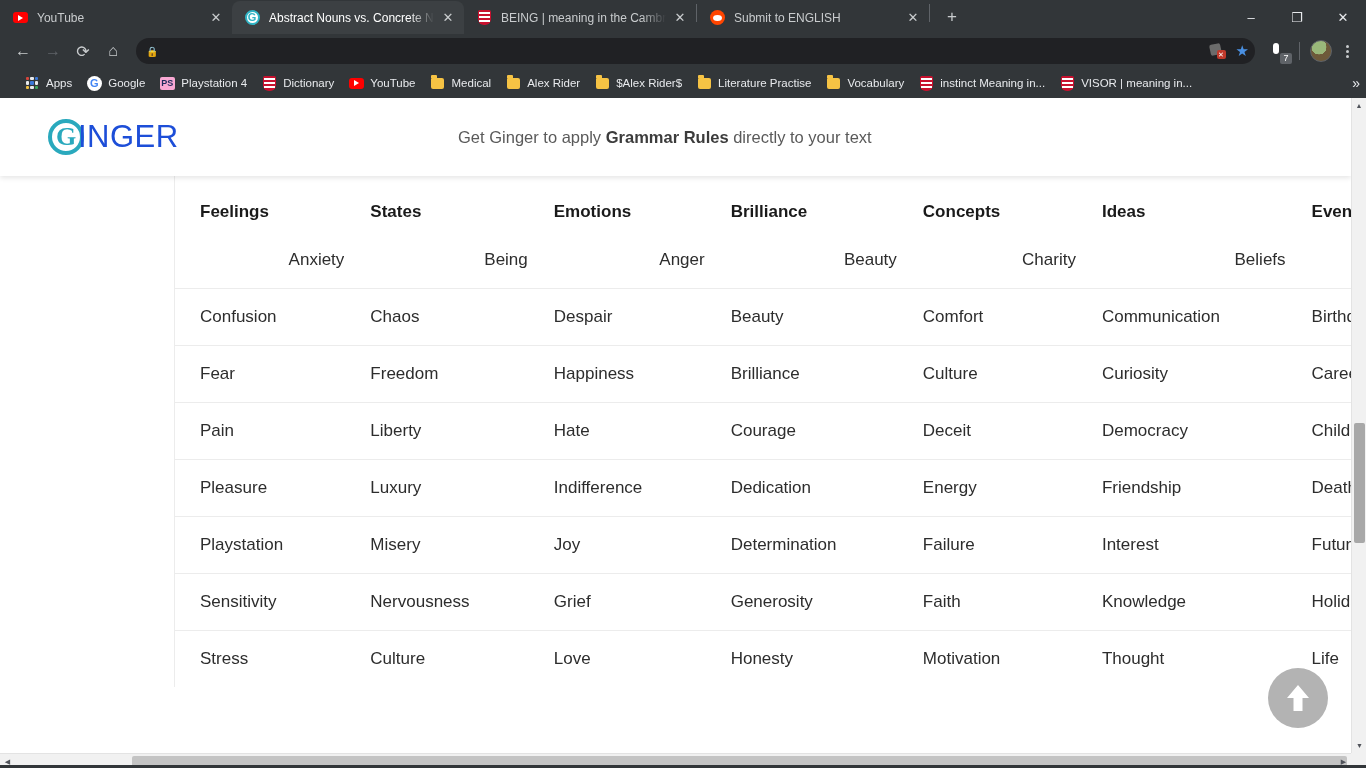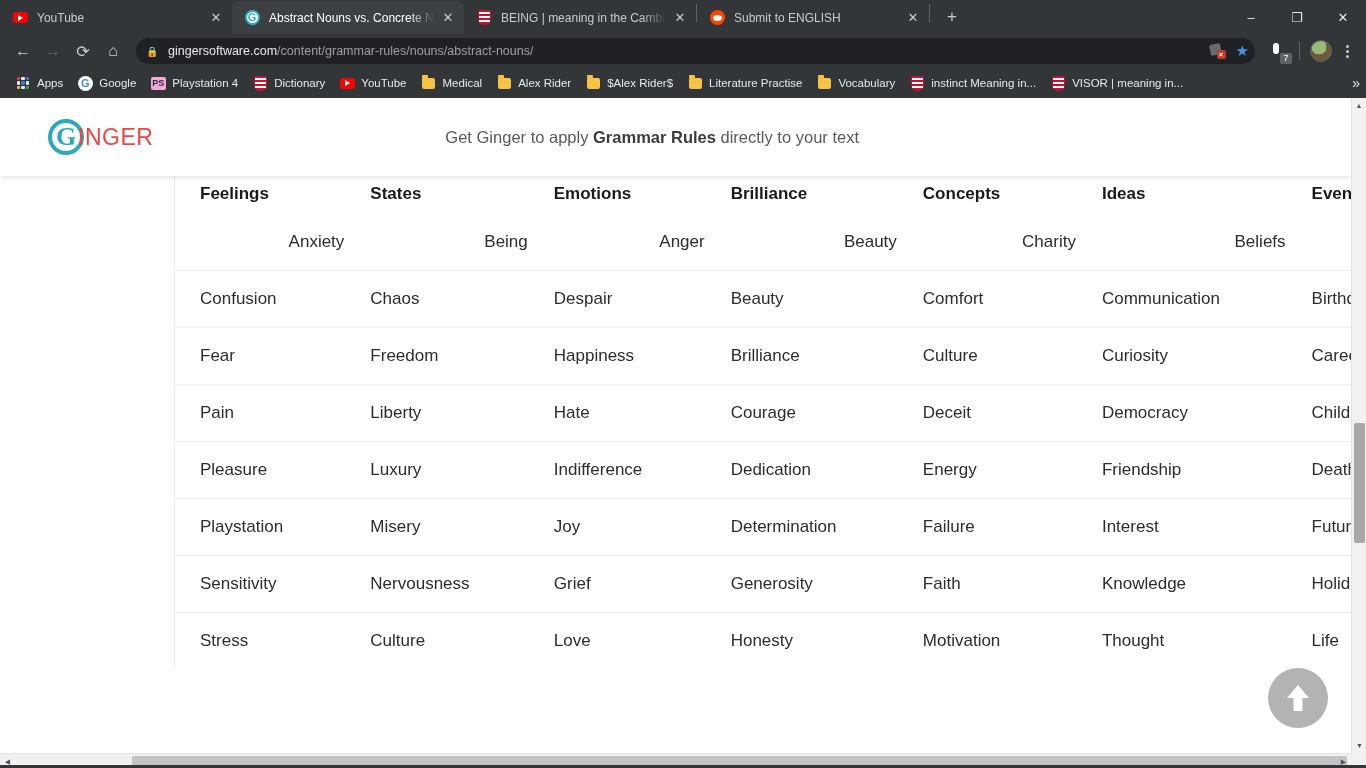--- a/index.html
+++ b/index.html
@@ -108,21 +108,21 @@
   .vsep{width:1px;height:18px;background:#5f6368;margin:0 6px;}
   .avatar{width:22px;height:22px;border-radius:50%;background:
       radial-gradient(circle at 40% 30%, #9ab87a 0 40%, #6e5a3a 41% 100%);
       border:1px solid #5f6368;}
   .kebab{width:22px;height:22px;color:#c9ccce;display:flex;flex-direction:column;align-items:center;justify-content:center;gap:2px;}
   .kebab i{width:3px;height:3px;border-radius:50%;background:#c9ccce;display:block;}
 
   .bookmarks {
     height: 30px; background: #323639;
     display: flex; align-items: center; padding: 0 8px;
-    position: relative; overflow: hidden;
+    position: relative; overflow: hidden; margin-left: 9px;
   }
   .bm { display:flex; align-items:center; height:22px; padding:0 7px; color:#e8eaed; font-size:11.5px; white-space:nowrap; flex:none;}
   .bm .bmi { width:16px;height:16px;margin-right:6px;flex:none;display:flex;align-items:center;justify-content:center;}
   .apps-grid{width:13px;height:13px;display:grid;grid-template-columns:repeat(3,1fr);grid-template-rows:repeat(3,1fr);gap:1.5px;}
   .apps-grid i{background:#e8eaed;display:block;border-radius:1px;}
   .apps-grid i:nth-child(1){background:#d7463c;}
   .apps-grid i:nth-child(3){background:#3b78d8;}
   .apps-grid i:nth-child(5){background:#3b78d8;}
   .apps-grid i:nth-child(7){background:#f0c040;}
   .apps-grid i:nth-child(9){background:#3ea55a;}
@@ -151,21 +151,21 @@
   .logo { margin-left: 48px; display: flex; align-items: center; }
   .logo-g {
     width: 36px; height: 36px; border-radius: 50%;
     border: 4px solid #2aa9bd; color: #2aa9bd;
     font-size: 26px; font-weight: 600; line-height: 28px;
     display: flex; align-items: center; justify-content: center;
     font-family: "Liberation Serif", serif;
     box-shadow: inset 0 0 0 2px #fff;
     margin-right: -6px;
   }
-  .logo-text { font-size: 23px; letter-spacing: .5px; color: #ef4444; font-weight: 400; }
+  .logo-text { font-size: 31px; letter-spacing: .5px; color: #1d4ed8; font-weight: 400; }
   .banner-mid { flex: 1 1 auto; display: flex; align-items: center; justify-content: center; gap: 22px; }
   .banner-text { font-size: 16.5px; color: #5a5a5a; }
   .banner-text b { color: #3c3c3c; font-weight: bold; }
   .cta {
     border: 1.5px solid #6fcbb4; color: #6fc0ad;
     border-radius: 26px; padding: 12px 26px;
     font-size: 14.5px; background: #fff; white-space: nowrap;
   }
   .banner-right { width: 200px; }
 
@@ -194,21 +194,21 @@
   }
   table.nouns thead tr { border-bottom: none; }
   table.nouns col.c0 { width: 156px; }
   table.nouns col.c1 { width: 168px; }
   table.nouns col.c2 { width: 162px; }
   table.nouns col.c3 { width: 176px; }
   table.nouns col.c4 { width: 164px; }
   table.nouns col.c5 { width: 192px; }
   table.nouns col.c6 { width: 200px; }
   table.nouns tbody tr:first-child td { border-top: none; text-align: right; }
-  .tbl-wrap { position: relative; }
+  .tbl-wrap { position: relative; padding-top: 18px; }
   .tbl-leftline {
     position: absolute; left: 174px; top: 0; width: 1px; bottom: 0;
     background: #ececec;
   }
 
   .scrolltop {
     position: absolute; right: 23px; bottom: 25px;
     width: 60px; height: 60px; border-radius: 50%;
     background: #b3b3b3;
     display: flex; align-items: center; justify-content: center;
@@ -298,21 +298,20 @@
   </div>
 
   <div class="toolbar">
     <div class="navbtn">←</div>
     <div class="navbtn disabled">→</div>
     <div class="navbtn">⟳</div>
     <div class="navbtn">⌂</div>
 
     <div class="omnibox">
       <span class="lock">🔒</span>
-      <span class="url"><b>gingersoftware.com</b><span>/content/grammar-rules/nouns/abstract-nouns/</span></span>
       <span class="omni-icons">
         <span class="ext-dice"></span>
         <span class="star">★</span>
       </span>
     </div>
 
     <div class="tb-right">
       <span class="ext-badge">
         <span class="circ"></span>
         <span class="cnt">7</span>

